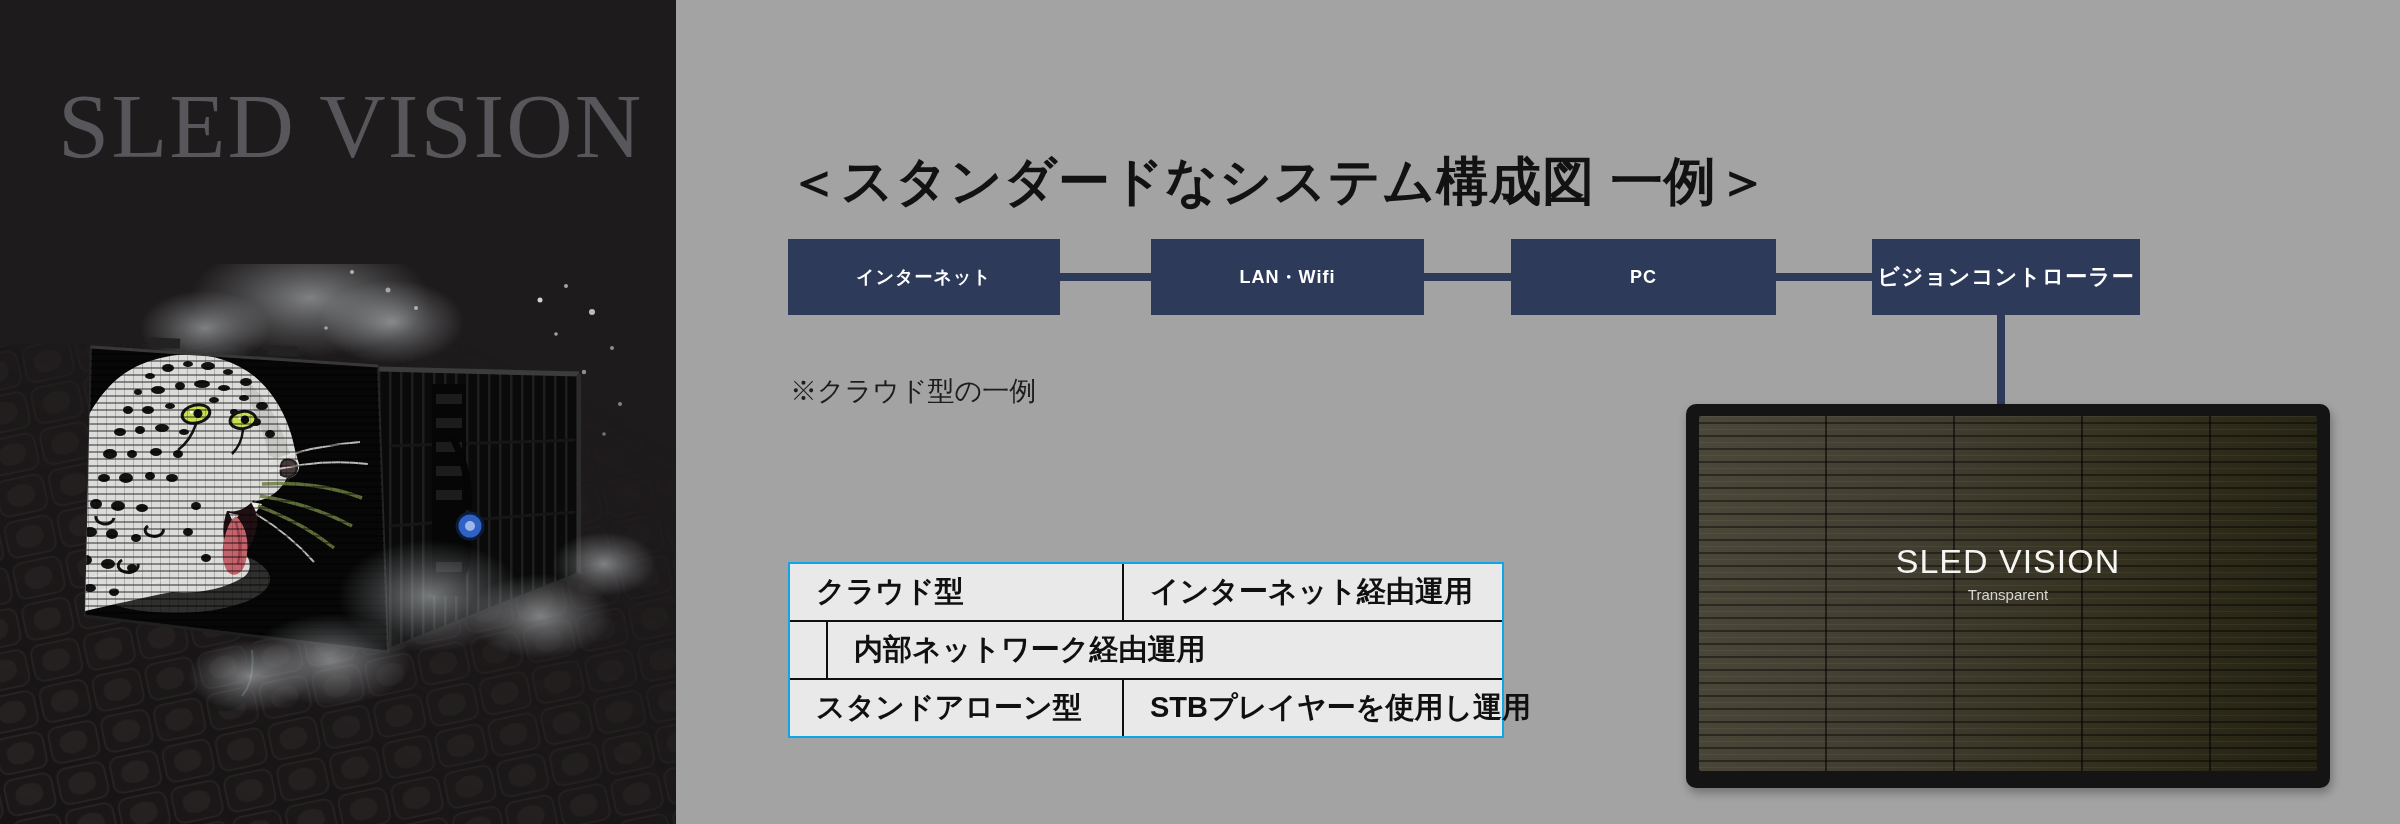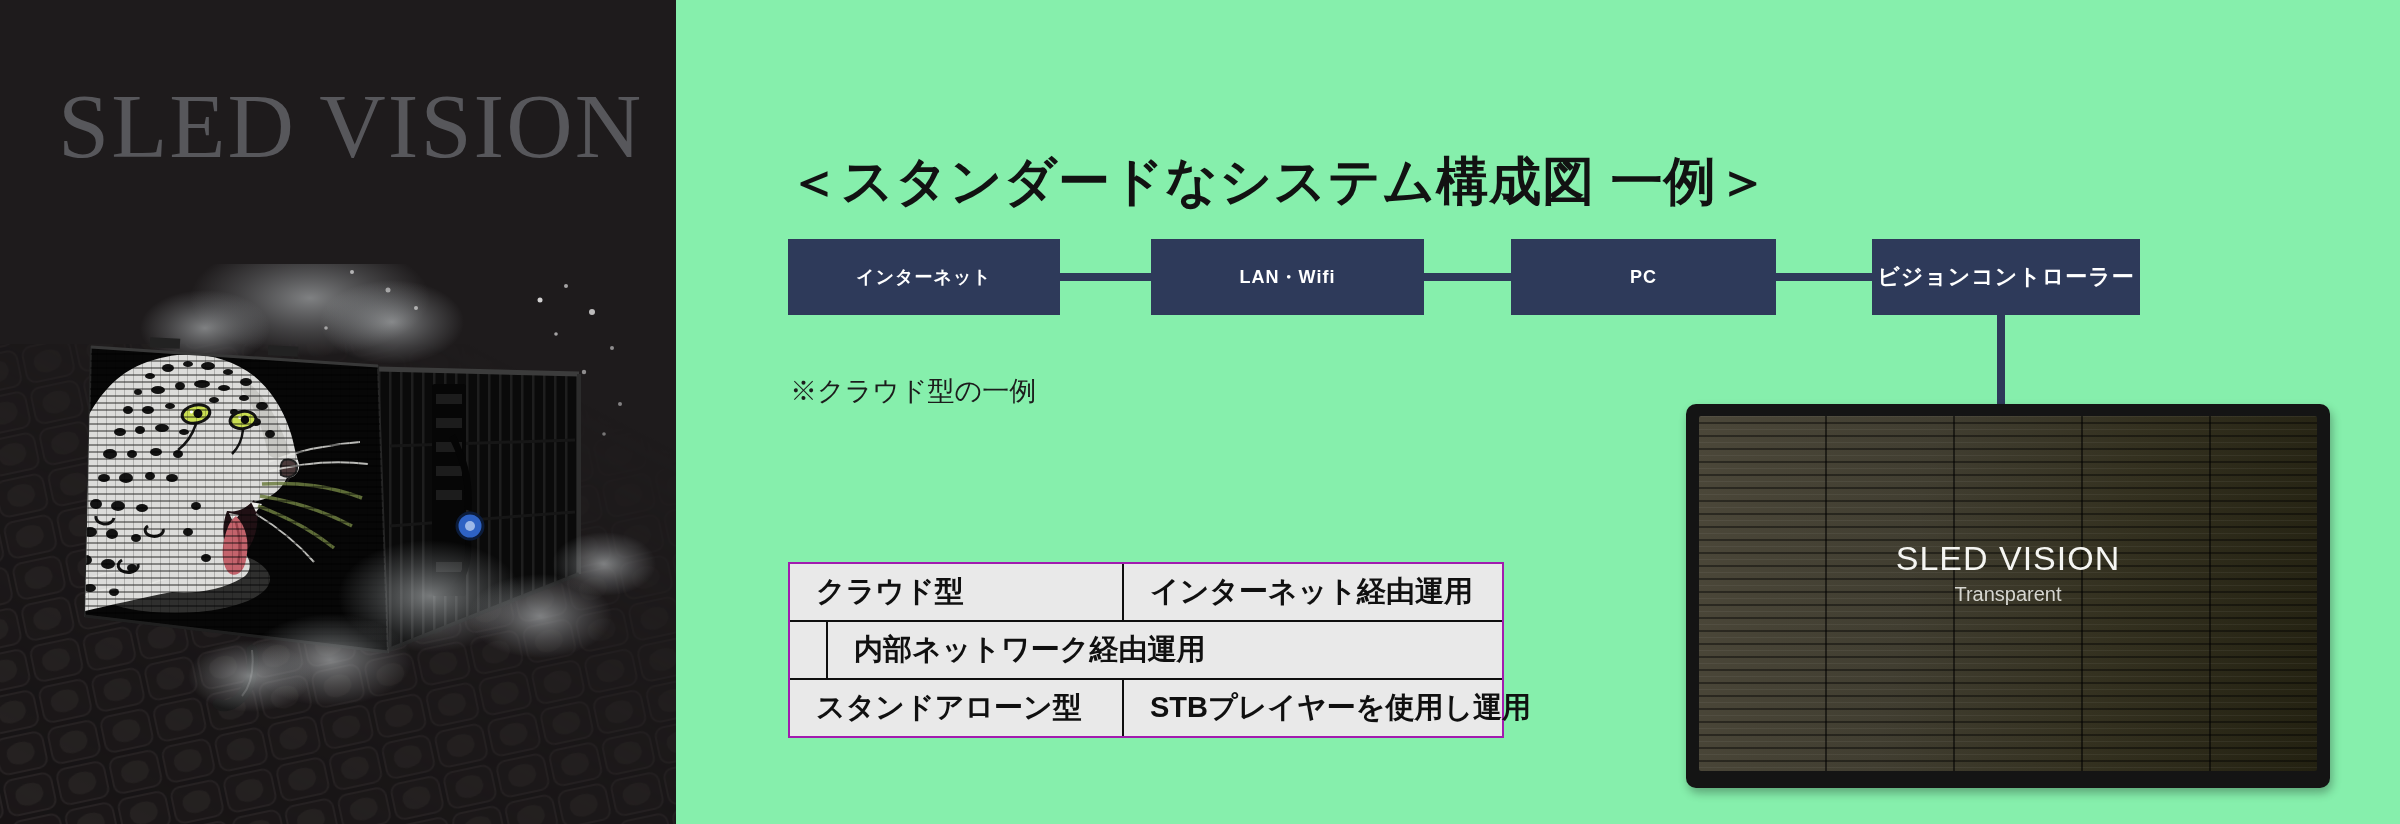--- a/index.html
+++ b/index.html
@@ -1,17 +1,17 @@
 <!DOCTYPE html>
 <html><head>
 <meta charset="utf-8">
 <style>
   html,body{margin:0;padding:0;background:#d3d3d3;}
   .stage{position:relative;width:2400px;height:824px;overflow:hidden;
-         font-family:"Liberation Sans",sans-serif;background:#86efac;}
+         font-family:"Liberation Sans",sans-serif;background:#a3a3a3;}
 
   
   .brand-panel{position:absolute;left:0;top:0;width:676px;height:824px;background:#1e1b1c;}
   .brand-logo{position:absolute;left:58px;top:80px;font-family:"Liberation Serif","DejaVu Serif",serif;
               font-size:92px;line-height:1;color:#57575b;letter-spacing:2px;white-space:nowrap;}
   .illu{position:absolute;left:0;top:264px;width:676px;height:560px;}
 
   
   .diagram-title{position:absolute;left:788px;top:112px;font-size:52px;font-weight:bold;
                  color:#121212;letter-spacing:1px;white-space:nowrap;}
@@ -19,38 +19,38 @@
   .node{position:absolute;top:239px;height:76px;background:#2e3a5a;color:#ffffff;
         font-weight:bold;font-size:18px;display:flex;align-items:center;justify-content:center;
         letter-spacing:1px;white-space:nowrap;}
   .node.small{font-size:22px;}
   .hconn{position:absolute;top:273px;height:8px;background:#2e3a5a;}
   .vconn{position:absolute;left:1997px;top:315px;width:8px;height:90px;background:#2e3a5a;}
 
   .notes{position:absolute;left:790px;top:367px;font-size:27px;color:#1c1c1c;line-height:49px;white-space:nowrap;}
 
   .spec-table{position:absolute;left:788px;top:562px;width:712px;background:#e9e9e9;
-              border:2px solid #a21caf;}
+              border:2px solid #0ea5e9;}
   .spec-row{display:grid;grid-template-columns:296px 1fr;border-top:2px solid #0f0f0f;}
   .spec-row:first-child{border-top:none;}
   .spec-cell{height:56px;display:flex;align-items:center;padding-left:26px;
              font-size:29px;font-weight:bold;color:#101010;white-space:nowrap;}
   .spec-cell.desc{border-left:2px solid #0f0f0f;margin-left:36px;}
 
   
   .led-display{position:absolute;left:1686px;top:404px;width:644px;height:384px;
                background:#141414;border-radius:10px;box-shadow:2px 5px 10px rgba(0,0,0,0.30);}
   .led-screen{position:absolute;left:13px;right:13px;top:12px;bottom:17px;border-radius:2px;
      background:
        repeating-linear-gradient(to right, transparent 0 126px, rgba(0,0,0,0.55) 126px 128px),
        repeating-linear-gradient(to bottom, rgba(255,255,255,0.05) 0 1px, transparent 1px 6px, rgba(0,0,0,0.42) 6px 8px, transparent 8px 13px),
        linear-gradient(100deg,#4b4739 0%,#413e31 35%,#343120 65%,#232111 100%);}
   .screen-text{position:absolute;left:0;right:0;top:44%;transform:translateY(-50%);text-align:center;}
   .screen-title{font-size:34px;color:#f5f5f2;letter-spacing:1px;}
-  .screen-sub{font-size:20px;color:#d6d6d0;margin-top:5px;}
+  .screen-sub{font-size:15px;color:#d6d6d0;margin-top:5px;}
 </style>
 </head>
 <body>
 
 <div class="stage">
 
   <aside class="brand-panel">
     <div class="brand-logo">SLED VISION</div>
 
     <svg class="illu" viewBox="0 0 676 560" aria-hidden="true">

